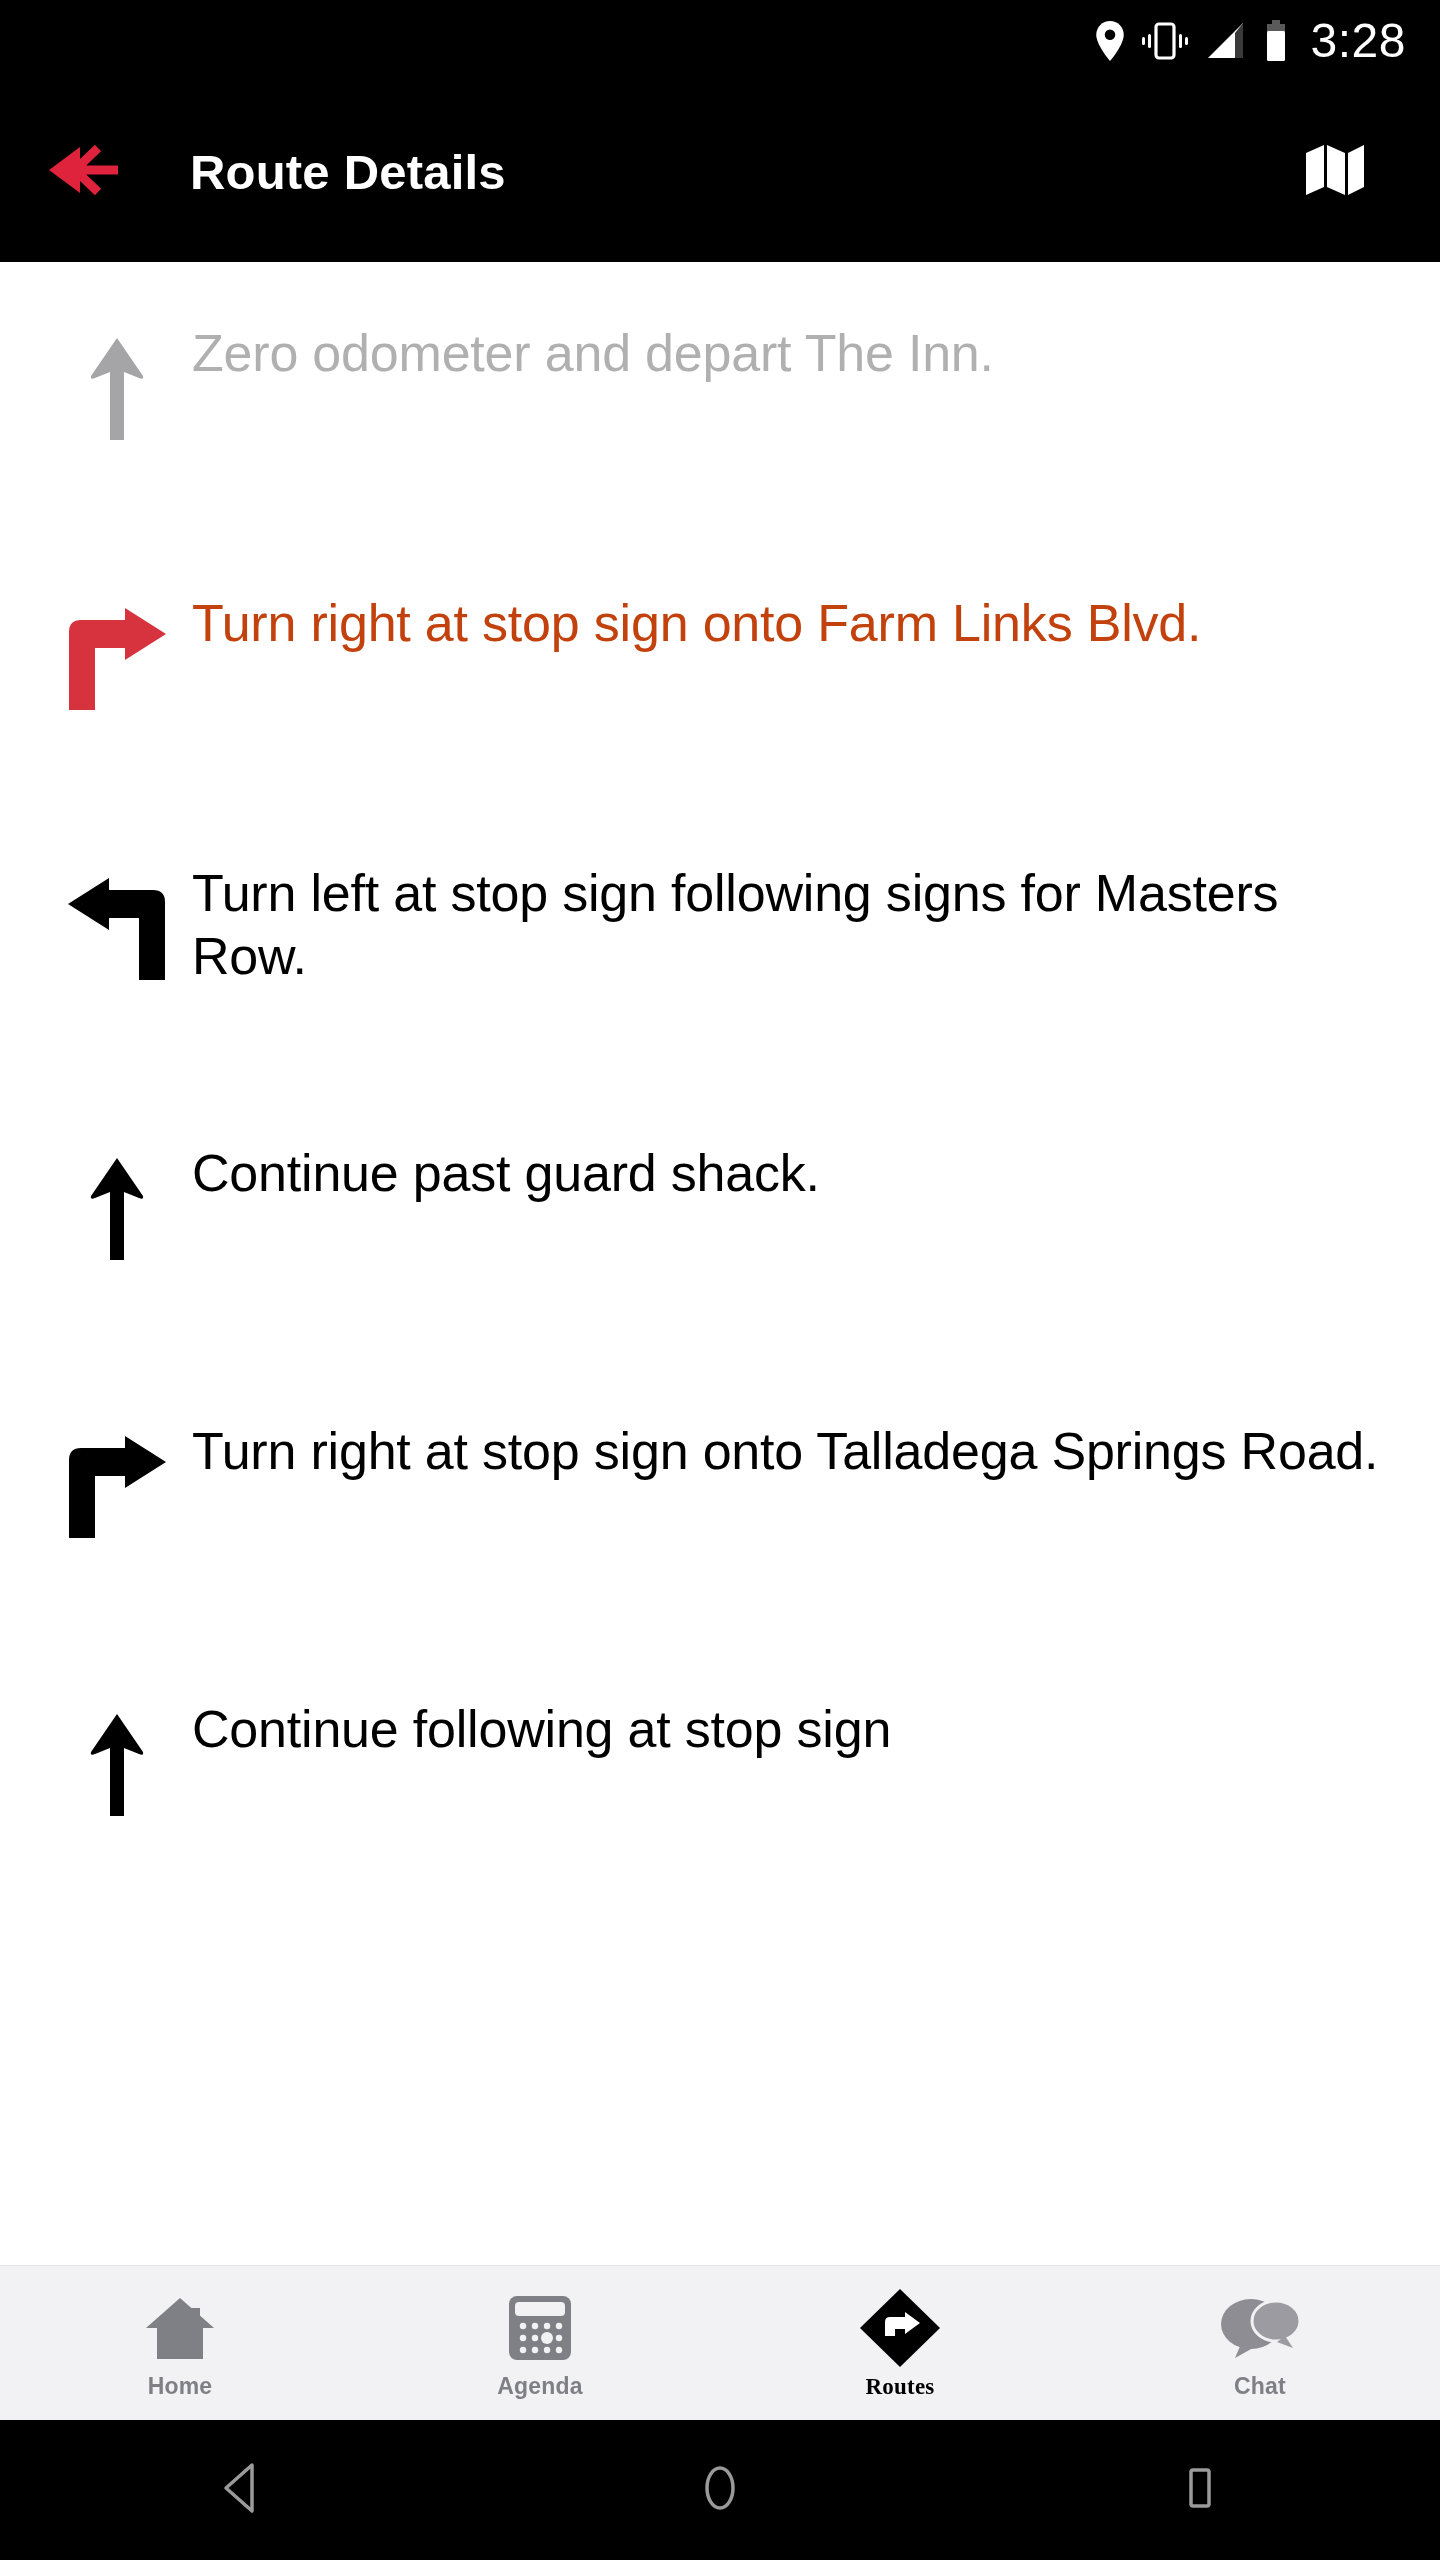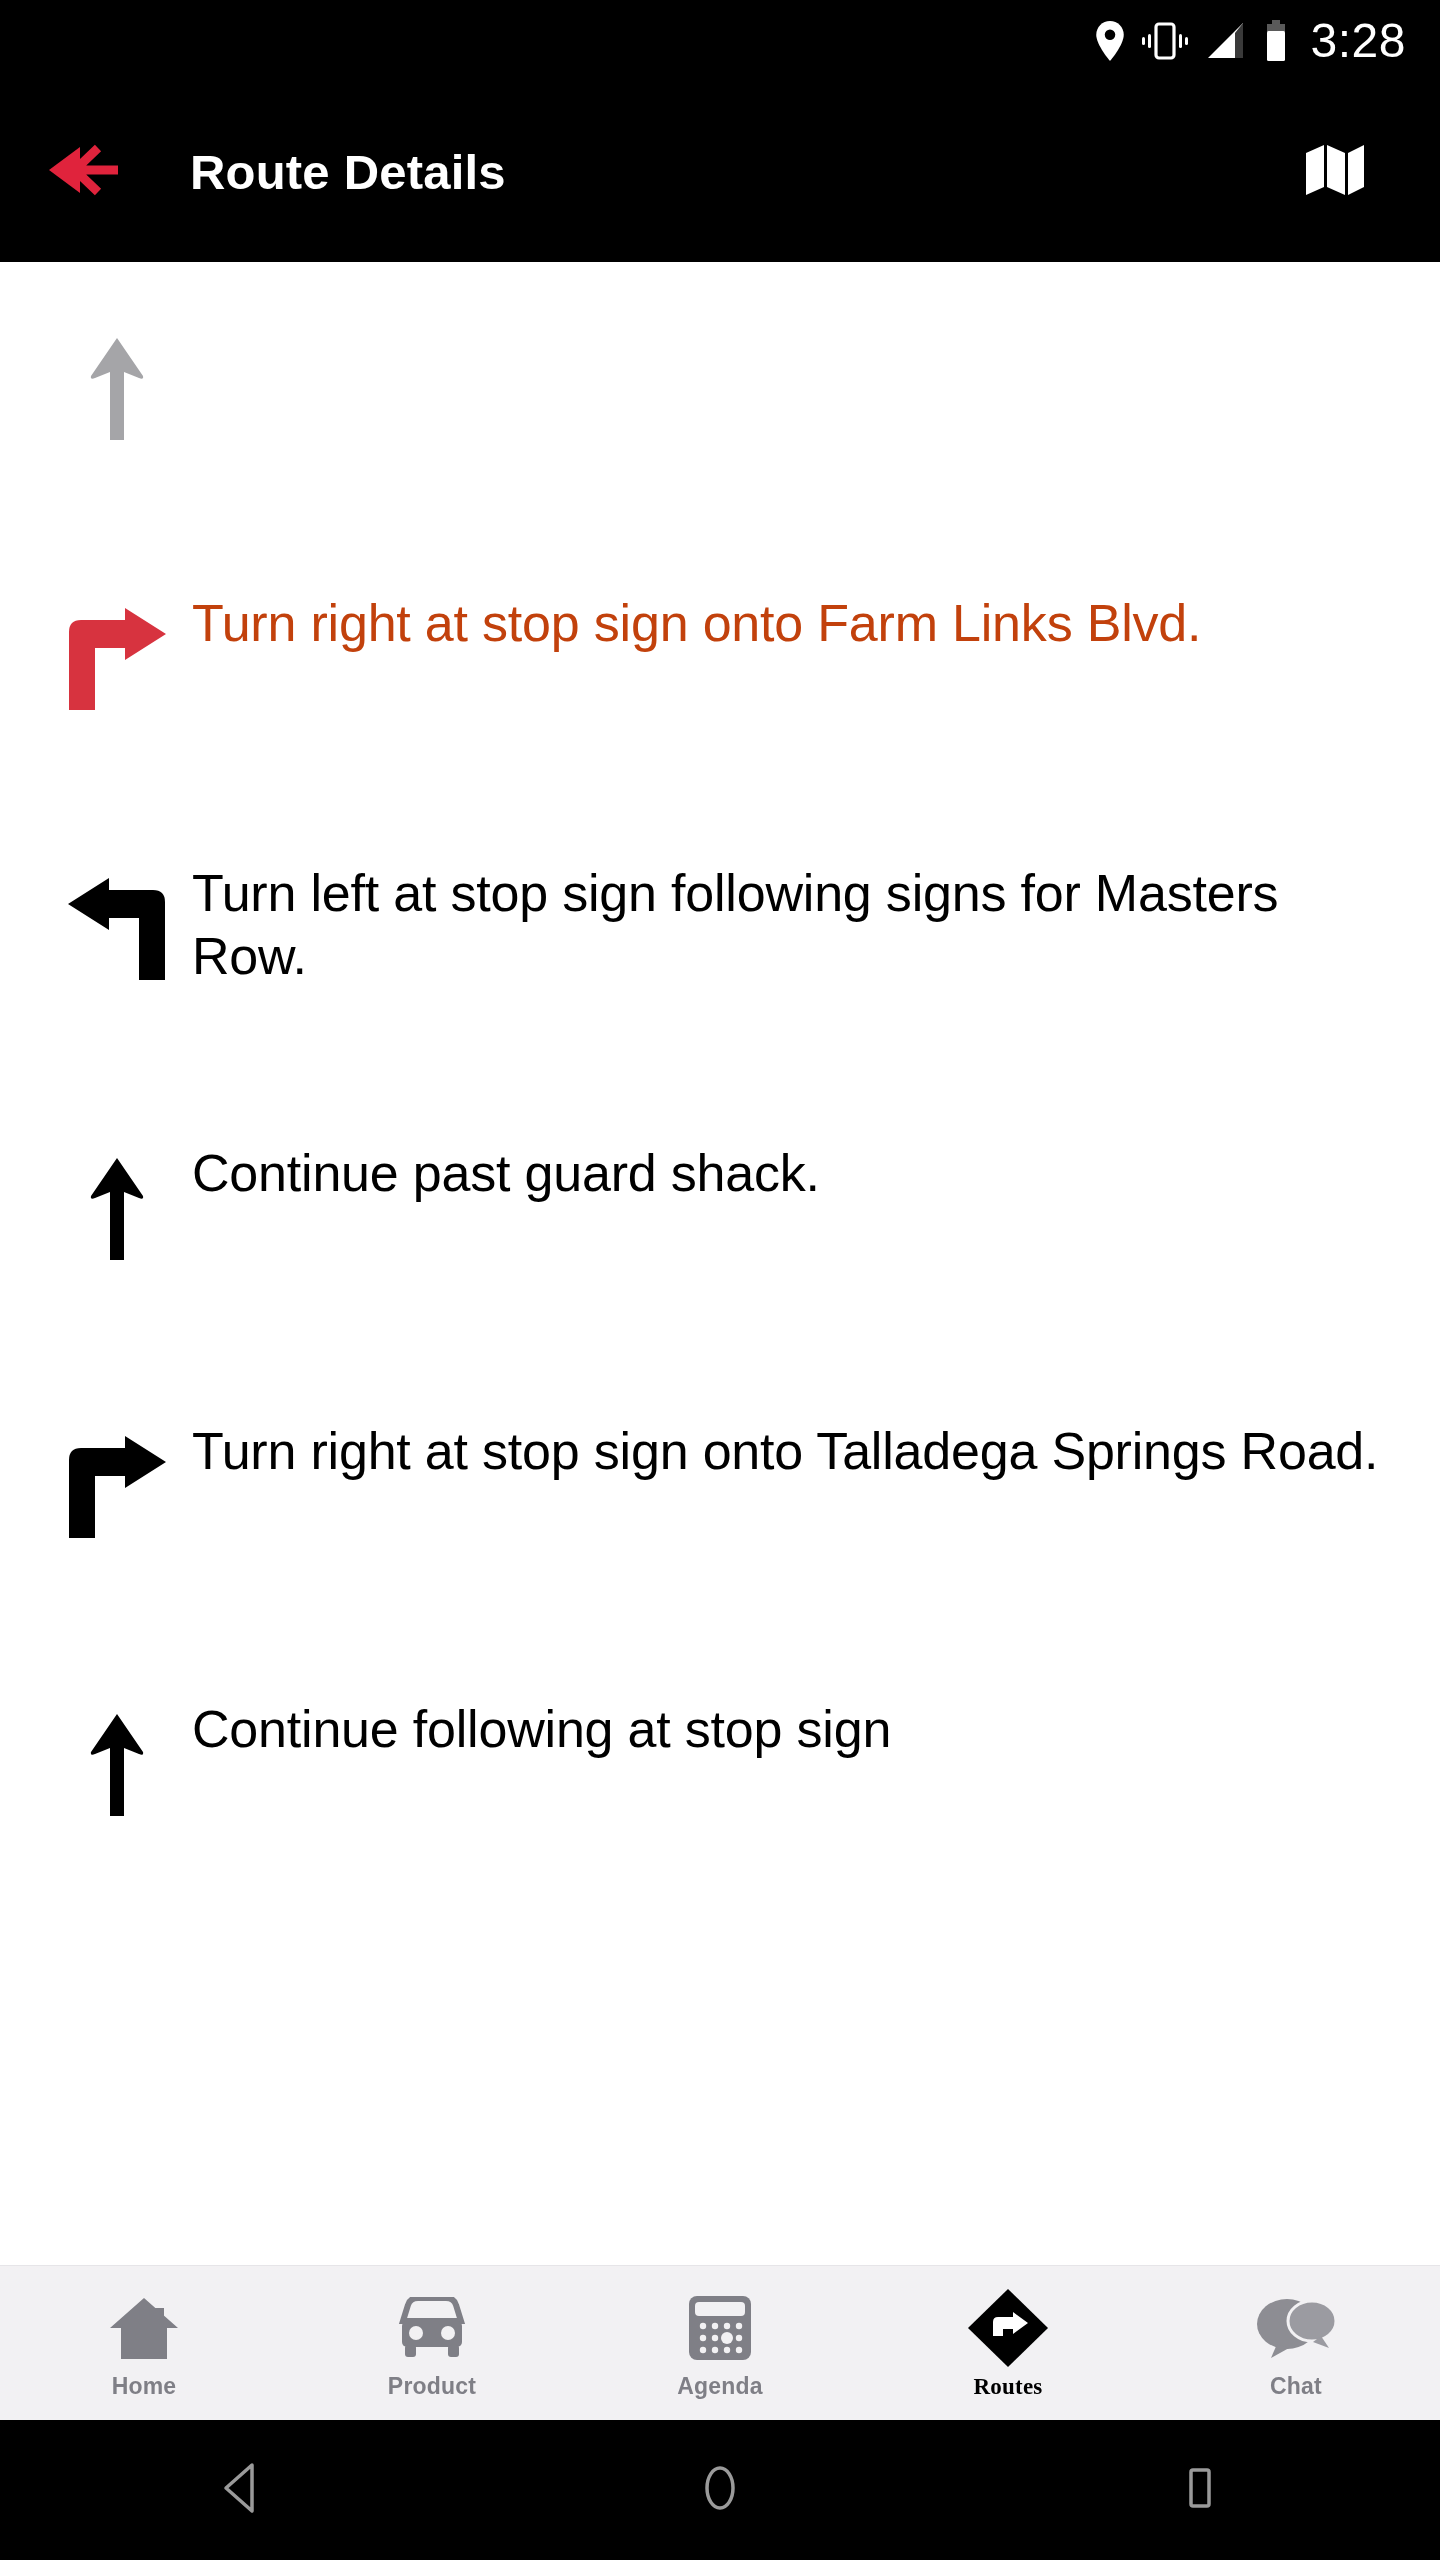--- a/index.html
+++ b/index.html
@@ -169,20 +169,21 @@
   </div>
 
   <div class="list">
 
     <div class="step step-0">
       <div class="step-icon">
         <svg width="62" height="106" viewBox="0 0 62 106">
           <path d="M31 2 L57 40 Q58 44 53 42 L38 36 L38 104 L24 104 L24 36 L9 42 Q4 44 5 40 Z" fill="#a5a5a8"></path>
         </svg>
       </div>
+      <div class="step-text st-done">Zero odometer and depart The Inn.</div>
     </div>
 
     <div class="step step-1">
       <div class="step-icon">
         <svg width="104" height="106" viewBox="0 0 104 106">
           <path d="M4 104 L4 26 Q4 14 16 14 L60 14 L60 2 L101 28 L60 54 L60 42 L30 42 L30 104 Z" fill="#d7333f"></path>
         </svg>
       </div>
       <div class="step-text st-active">Turn right at stop sign onto Farm Links Blvd.</div>
     </div>
@@ -230,33 +231,20 @@
     <div class="navitem">
       <span class="nav-ico">
         <svg width="70" height="66" viewBox="0 0 70 66">
           <path d="M35 3 L69 33 L58 33 L58 64 L12 64 L12 33 L1 33 Z" fill="#7f7f86"></path>
           <rect x="46" y="13" width="9" height="14" fill="#7f7f86"></rect>
         </svg>
       </span>
       <span class="nav-label">Home</span>
     </div>
 
-    <div class="navitem">
-      <span class="nav-ico">
-        <svg width="72" height="62" viewBox="0 0 72 62">
-          <path d="M12 8 Q14 1 22 1 L50 1 Q58 1 60 8 L65 24 L7 24 Z" fill="none" stroke="#7f7f86" stroke-width="6"></path>
-          <rect x="6" y="24" width="60" height="26" rx="5" fill="#7f7f86"></rect>
-          <circle cx="20" cy="36" r="7" fill="#f2f1f3"></circle>
-          <circle cx="52" cy="36" r="7" fill="#f2f1f3"></circle>
-          <rect x="9" y="48" width="11" height="12" rx="3" fill="#7f7f86"></rect>
-          <rect x="52" y="48" width="11" height="12" rx="3" fill="#7f7f86"></rect>
-        </svg>
-      </span>
-      <span class="nav-label">Product</span>
-    </div>
 
     <div class="navitem">
       <span class="nav-ico">
         <svg width="66" height="68" viewBox="0 0 66 68">
           <rect x="2" y="2" width="62" height="64" rx="8" fill="#7f7f86"></rect>
           <rect x="8" y="8" width="50" height="14" rx="4" fill="#f2f1f3"></rect>
           <circle cx="16" cy="32" r="3.2" fill="#f2f1f3"></circle>
           <circle cx="28" cy="32" r="3.2" fill="#f2f1f3"></circle>
           <circle cx="40" cy="32" r="3.2" fill="#f2f1f3"></circle>
           <circle cx="52" cy="32" r="3.2" fill="#f2f1f3"></circle>

